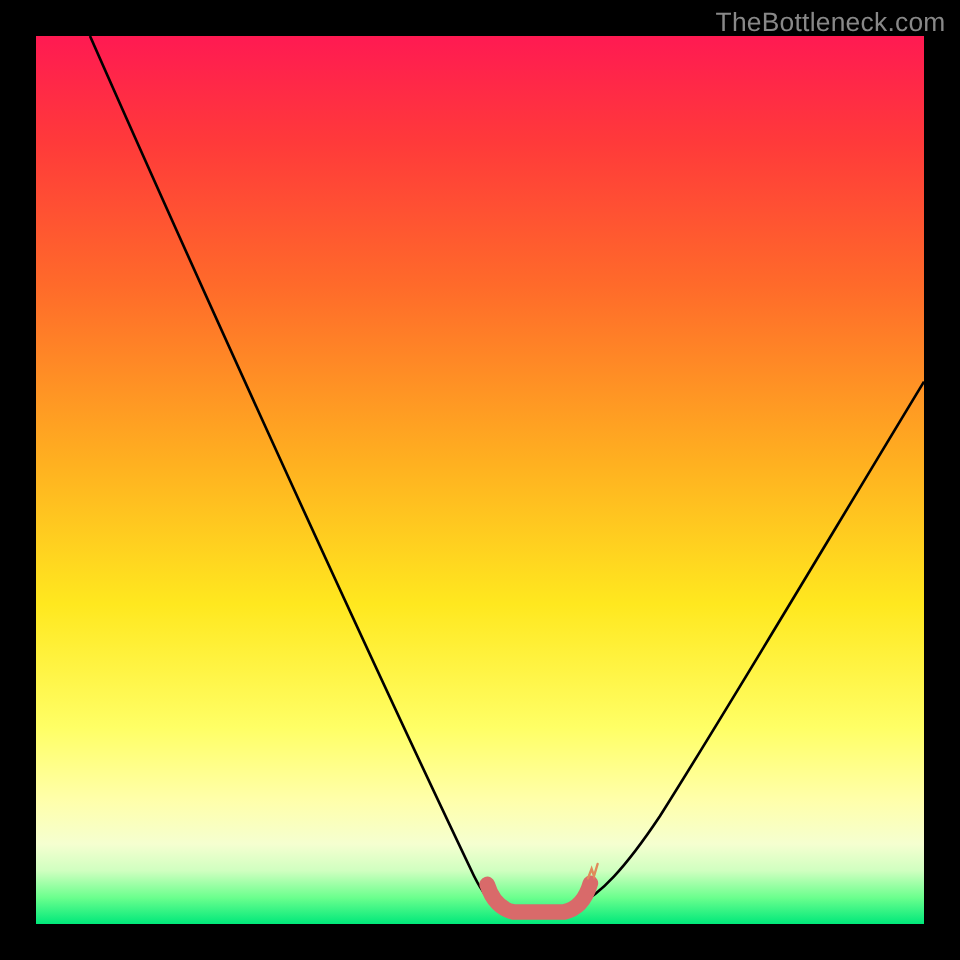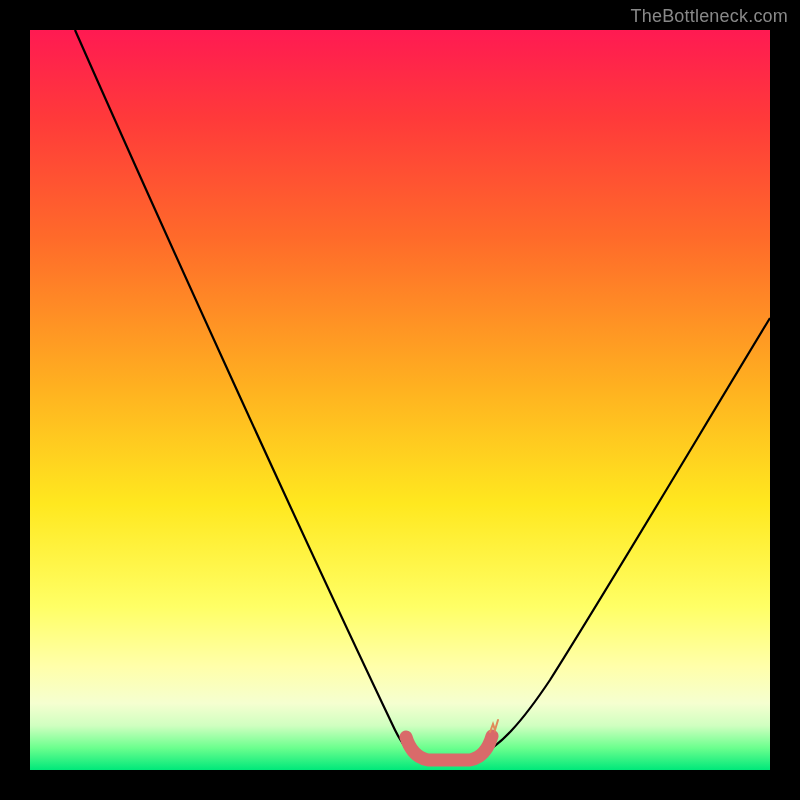--- a/index.html
+++ b/index.html
@@ -35,21 +35,21 @@
       #d0ffc0 94%,
       #6cff8e 97%,
       #00e87a 100%
     );
   }
   .watermark {
     position: absolute;
     top: 6px;
     right: 12px;
     color: #888;
-    font-size: 18px;
+    font-size: 22px;
     font-weight: 500;
     letter-spacing: 0.2px;
     user-select: none;
   }
   svg.curve {
     position: absolute;
     left: 0;
     top: 0;
     width: 740px;
     height: 740px;

